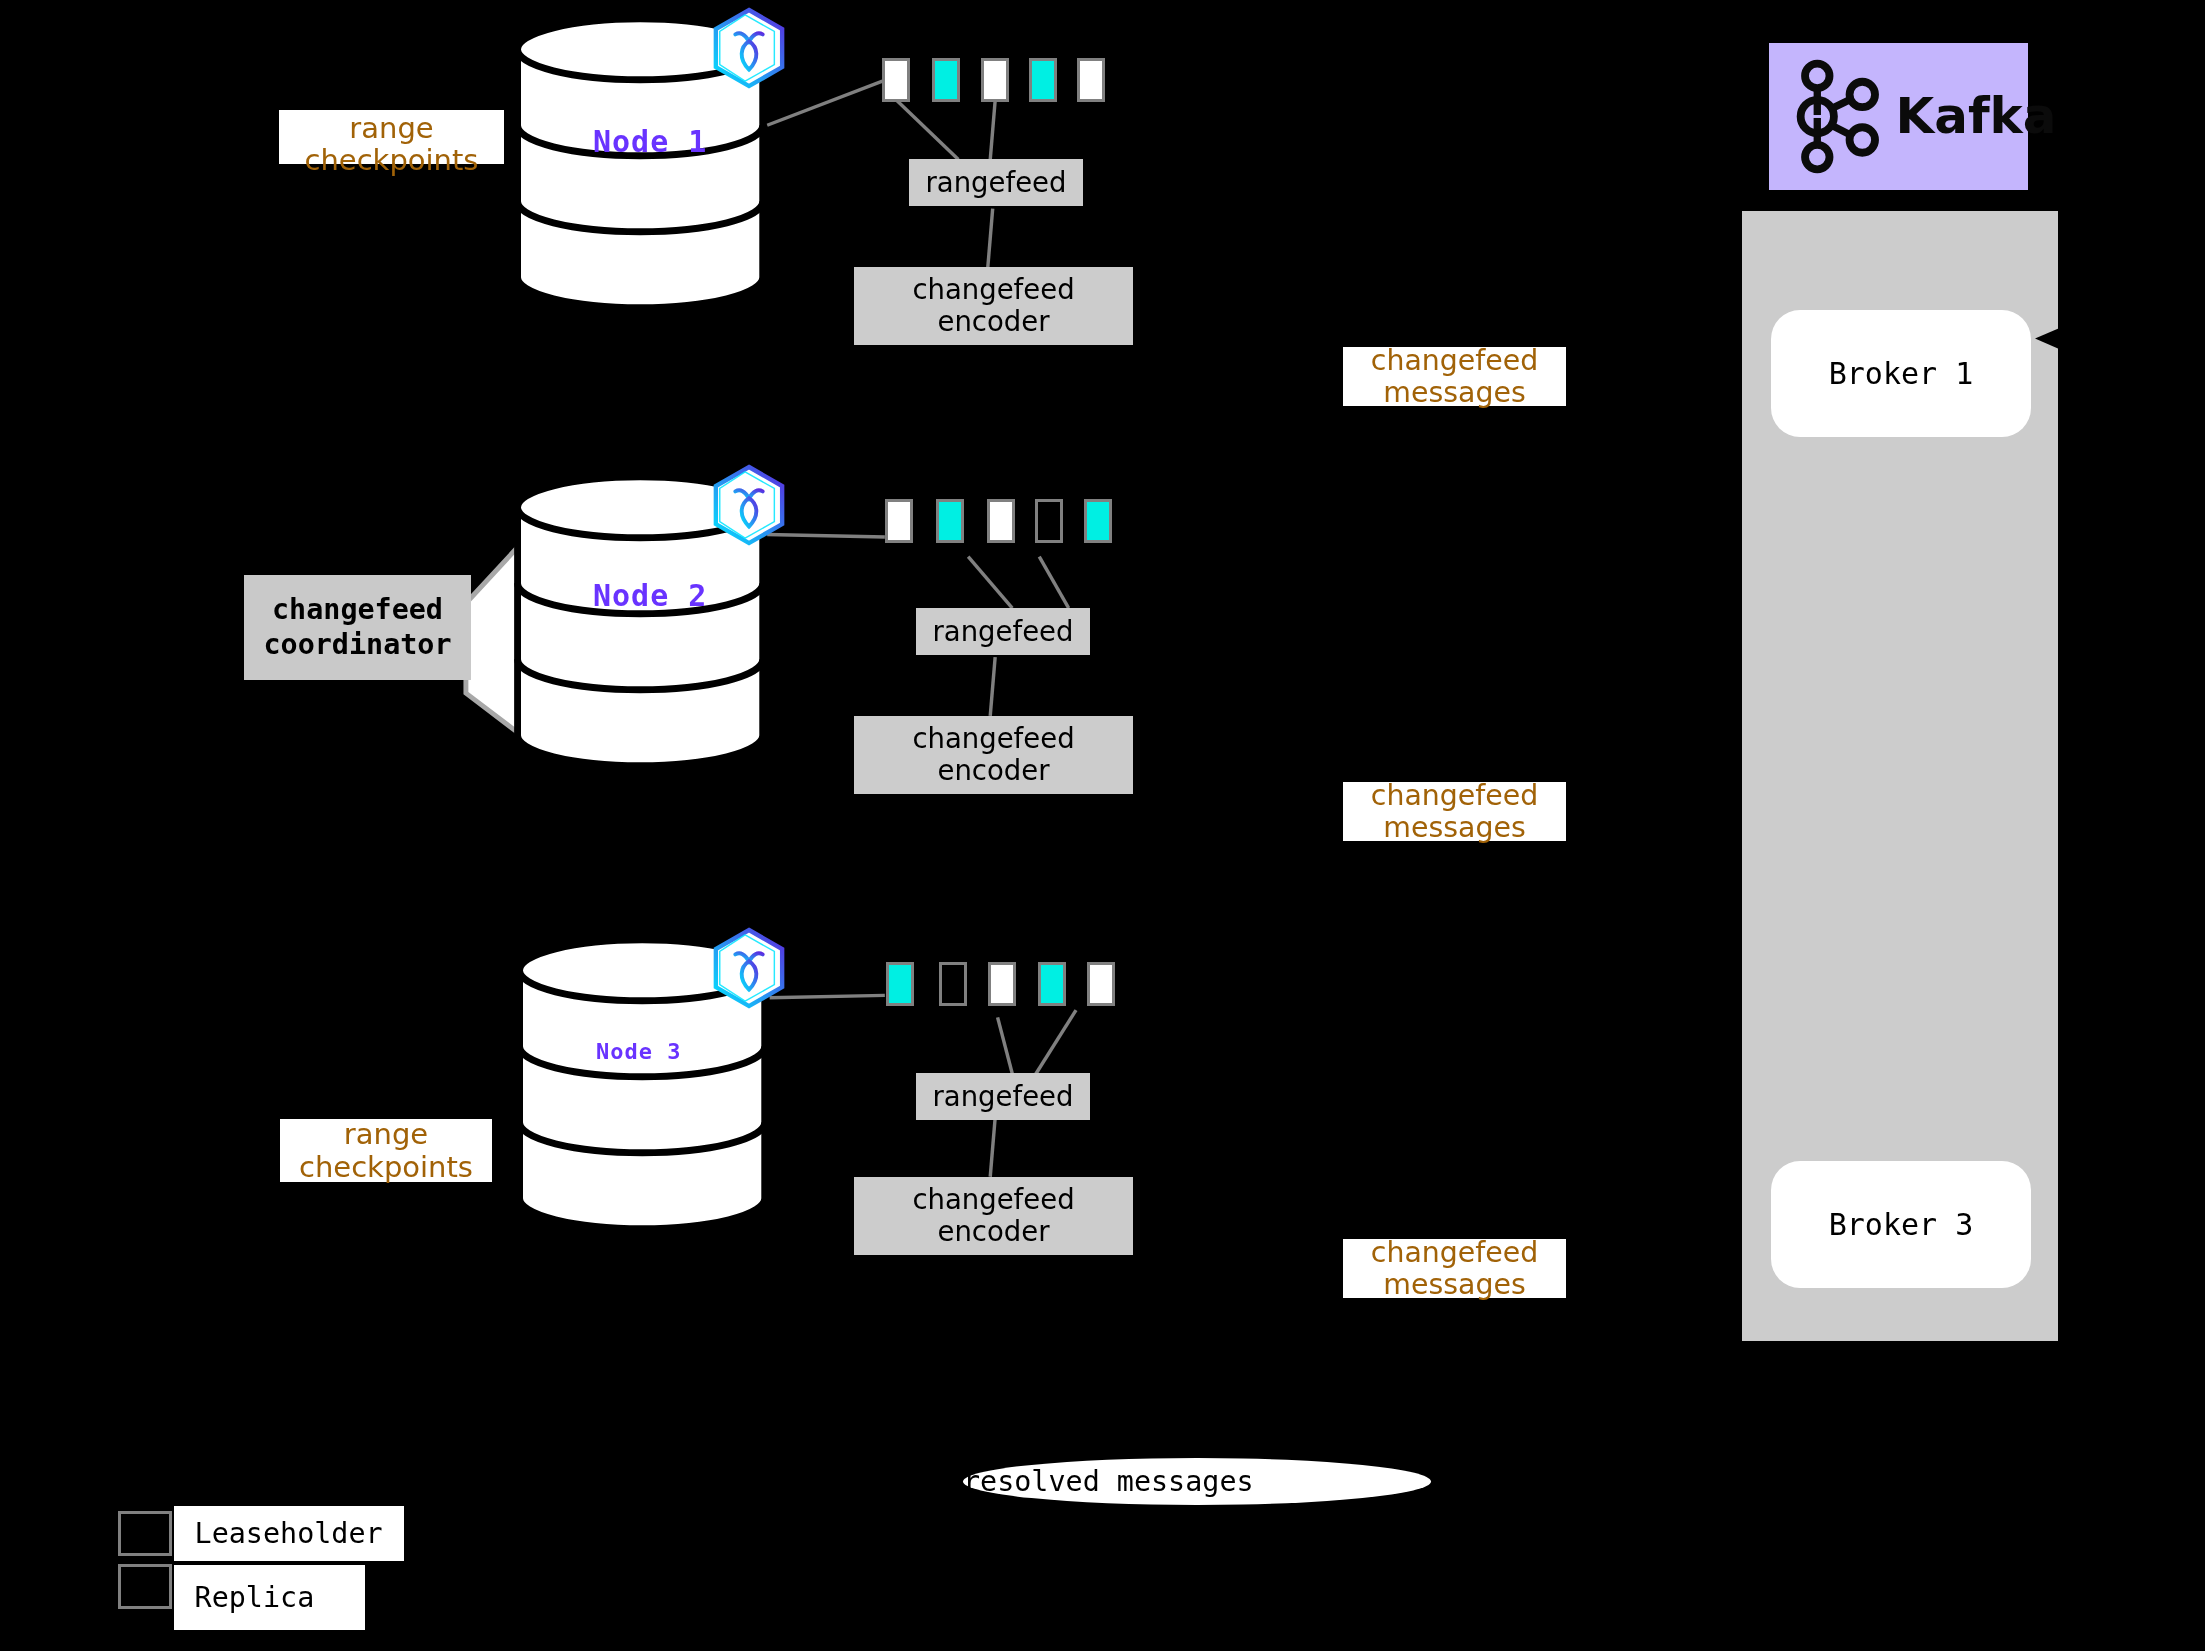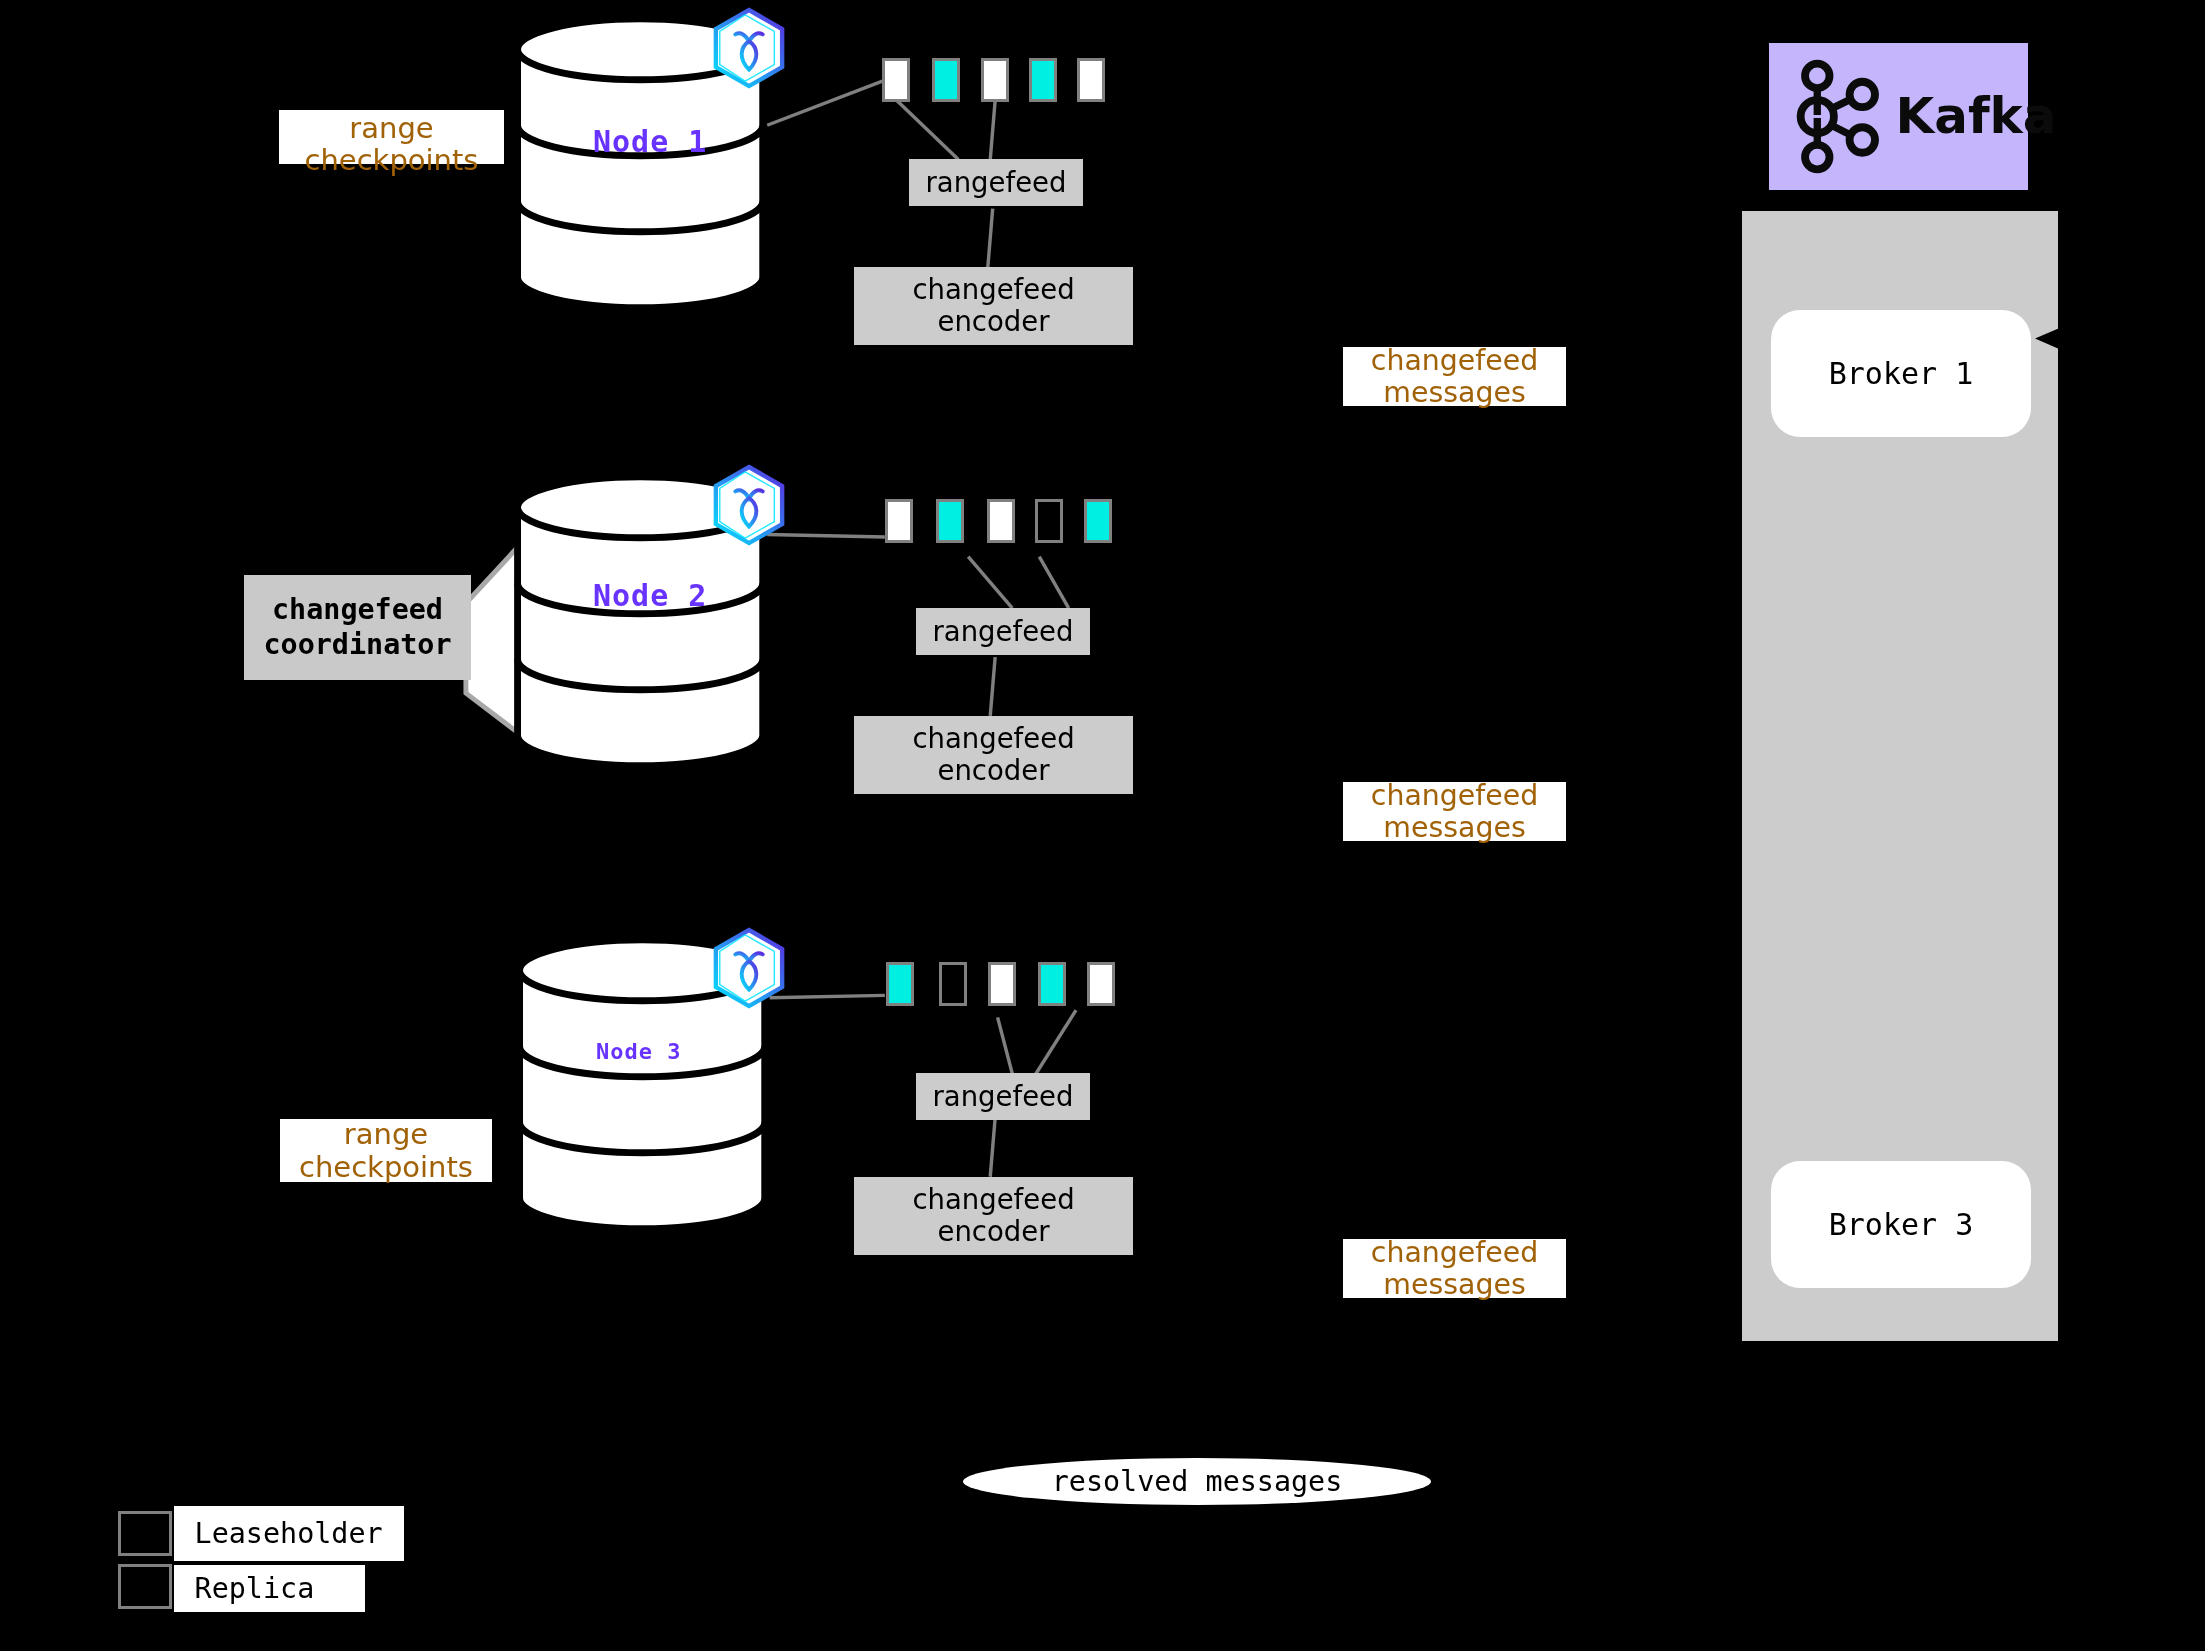--- a/index.html
+++ b/index.html
@@ -37,21 +37,21 @@
   
   .kpanel{position:absolute;background:#cccccc;}
   .klogo{position:absolute;background:#c4b5fd;display:flex;
          align-items:center;justify-content:center;}
   .broker{position:absolute;background:#ffffff;border-radius:29px;
           display:flex;align-items:center;justify-content:center;
           color:#000;font-family:"DejaVu Sans Mono", monospace;}
 
   
   .pill{position:absolute;background:#ffffff;border-radius:50%/50%;
-        display:flex;align-items:center;justify-content:center;
+        display:flex;align-items:center;
         color:#000;font-family:"DejaVu Sans Mono", monospace;}
 
   
   .lsw{position:absolute;box-sizing:border-box;border:3.4px solid #808080;}
   .ltext{position:absolute;background:#ffffff;color:#000;display:flex;
          align-items:center;font-family:"DejaVu Sans Mono", monospace;}
 
   svg{display:block;overflow:visible;}
 </style>
 </head>
@@ -281,18 +281,18 @@
   <div class="pill" style="left:963px;top:1458px;width:468px;height:47px;font-size:28.4px;">
     <span>resolved messages</span>
   </div>
 
   <div class="lsw lease" style="left:118px;top:1511px;width:54px;height:45px;"></div>
   <div class="ltext" style="left:174px;top:1506px;width:230px;height:55px;font-size:28.4px;padding-left:20.6px;box-sizing:border-box;">
     <span>Leaseholder</span>
   </div>
 
   <div class="lsw replica" style="left:118px;top:1564px;width:54px;height:45px;"></div>
-  <div class="ltext" style="left:174px;top:1565px;width:191px;height:47px;font-size:28.4px;padding-left:20.6px;box-sizing:border-box;">
+  <div class="ltext" style="left:174px;top:1565px;width:191px;height:65px;font-size:28.4px;padding-left:20.6px;box-sizing:border-box;">
     <span>Replica</span>
   </div>
 
 </div>
 
 
 </body></html>

